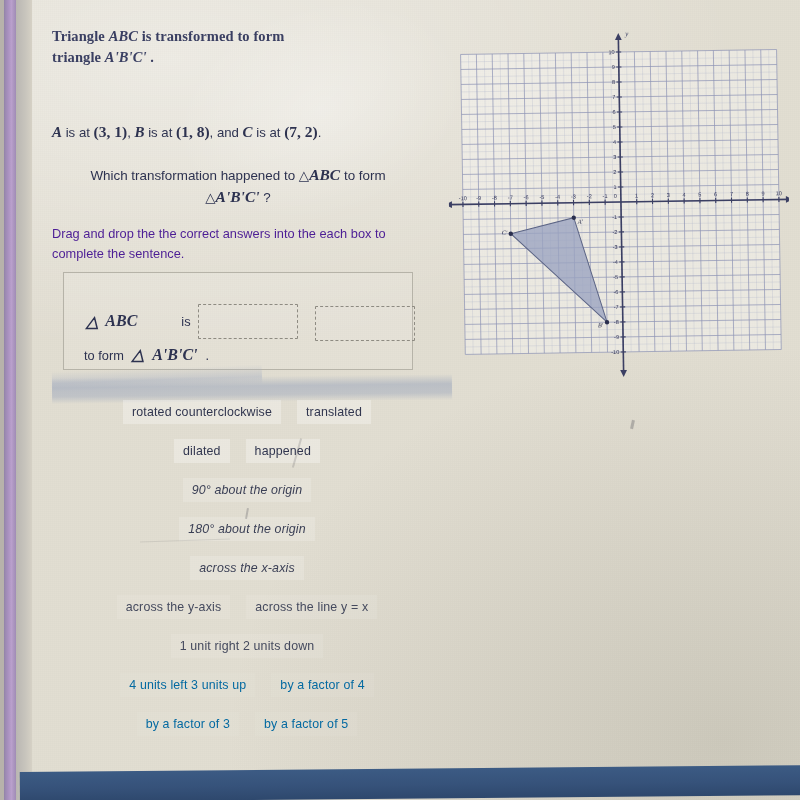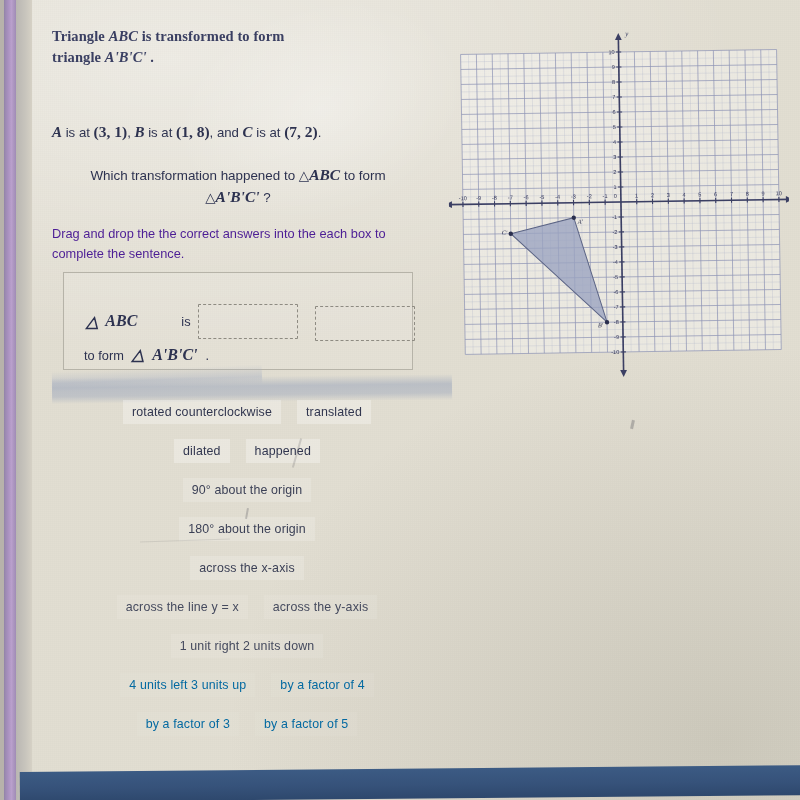--- a/index.html
+++ b/index.html
@@ -167,21 +167,21 @@
     margin-bottom: 15px;
   }
   .tile {
     font-size: 12.4px;
     color: #31364f;
     padding: 5px 9px;
     background: rgba(255,255,255,0.30);
     white-space: nowrap;
     letter-spacing: .15px;
   }
-  .tile.faint   { background: rgba(255,255,255,0.17); color: #3a3f55; }
+  .tile.faint   { background: rgba(255,255,255,0.17); color: #3a3f55; font-style: italic; }
   .tile.fainter { background: rgba(255,255,255,0.10); color: #454a5e; }
   .tile.ghost   { background: rgba(255,255,255,0.06); color: #0369a1; }
 
   
   .graph-wrap {
     position: absolute; left: 449px; top: 30px;
     width: 340px; height: 352px;
     transform: rotate(-0.9deg);
   }
   .graph-svg { display:block; }
@@ -276,22 +276,22 @@
         <div class="tilerow">
           <div class="tile faint">90° about the origin</div>
         </div>
         <div class="tilerow">
           <div class="tile faint">180° about the origin</div>
         </div>
         <div class="tilerow">
           <div class="tile faint">across the x-axis</div>
         </div>
         <div class="tilerow">
+          <div class="tile fainter">across the y-axis</div>
           <div class="tile fainter">across the line y = x</div>
-          <div class="tile fainter">across the y-axis</div>
         </div>
         <div class="tilerow">
           <div class="tile fainter">1 unit right 2 units down</div>
         </div>
         <div class="tilerow">
           <div class="tile ghost">4 units left 3 units up</div>
           <div class="tile ghost">by a factor of 4</div>
         </div>
         <div class="tilerow">
           <div class="tile ghost">by a factor of 3</div>

